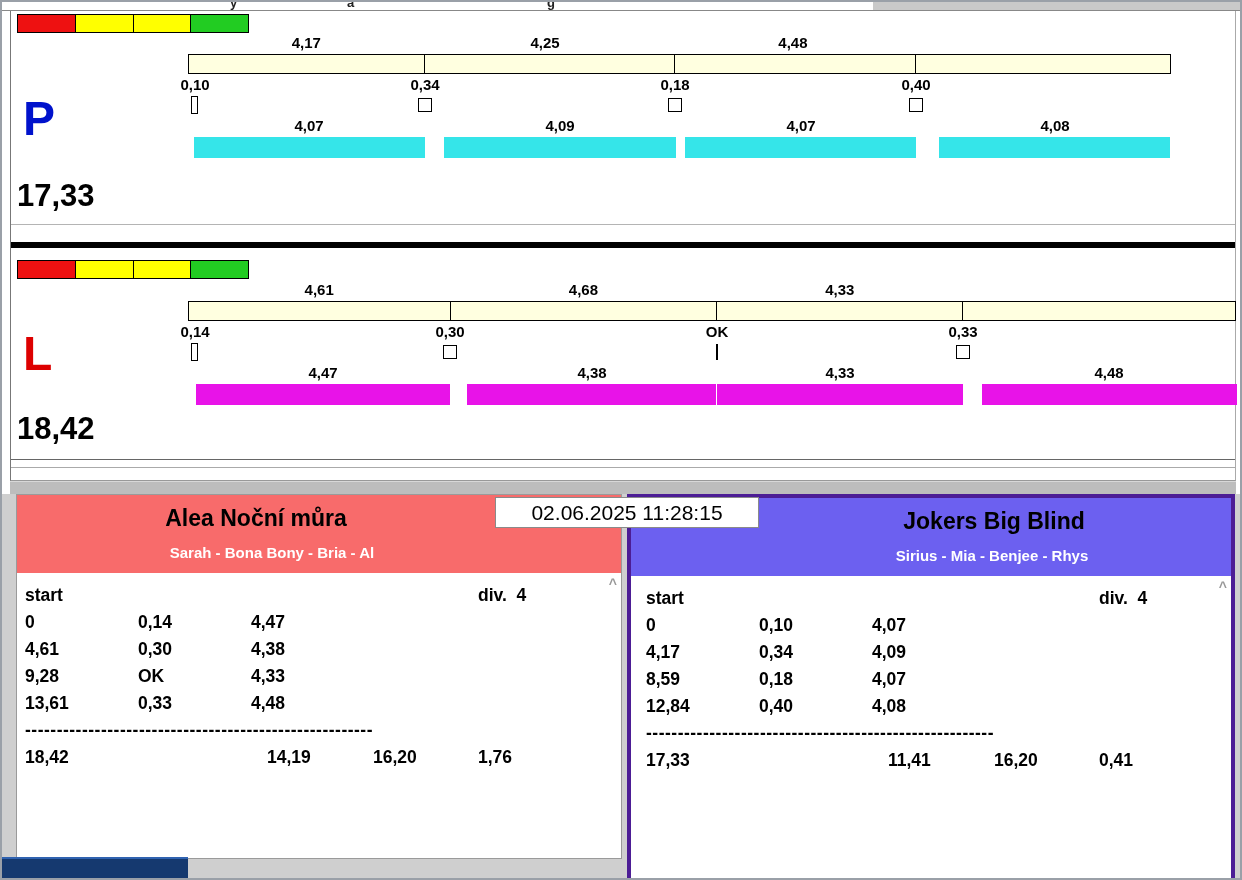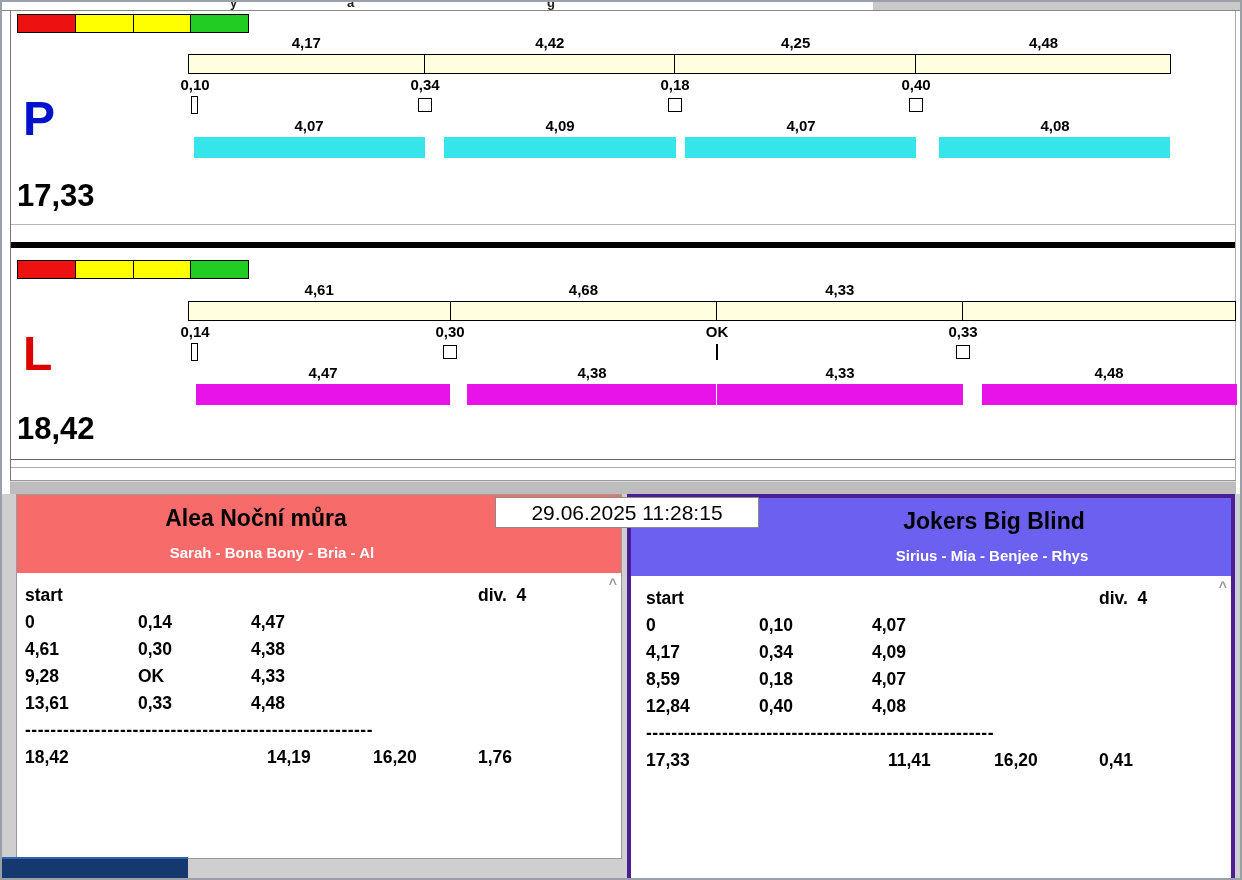--- a/index.html
+++ b/index.html
@@ -111,21 +111,20 @@
     <div class="lane lane-p">
       <div class="tl">
         <div class="tl-seg" style="background-color: rgb(238, 17, 17);"></div>
         <div class="tl-seg" style="background-color: rgb(255, 255, 0);"></div>
         <div class="tl-seg" style="background-color: rgb(255, 255, 0);"></div>
         <div class="tl-seg last" style="background-color: rgb(34, 204, 34);"></div>
       </div>
 
       <div class="split-row" style="width:983px">
         <span style="width:24.06%">4,17</span>
-        <span style="width:25.50%">4,42</span>
         <span style="width:24.53%">4,25</span>
         <span style="width:25.91%">4,48</span>
       </div>
 
       <div class="cream" style="width: 983px; background-color: rgb(255, 255, 224);">
         <div class="cream-seg" style="width:24.06%"></div>
         <div class="cream-seg" style="width:25.50%"></div>
         <div class="cream-seg" style="width:24.53%"></div>
         <div class="cream-seg last" style="width:25.91%"></div>
       </div>
@@ -294,17 +293,17 @@
         <div class="trow">
           <span class="c1">17,33</span>
           <span class="c3 indent">11,41</span>
           <span class="c4">16,20</span>
           <span class="c5">0,41</span>
         </div>
         <span class="scroll-up">^</span>
       </div>
     </div>
 
-    <div class="datebox">29.06.2025 11:28:15</div>
+    <div class="datebox">02.06.2025 11:28:15</div>
     <div class="corner-box" style="background-color: rgb(21, 57, 111);"></div>
   </div>
 
 </div>
 
 </body></html>

